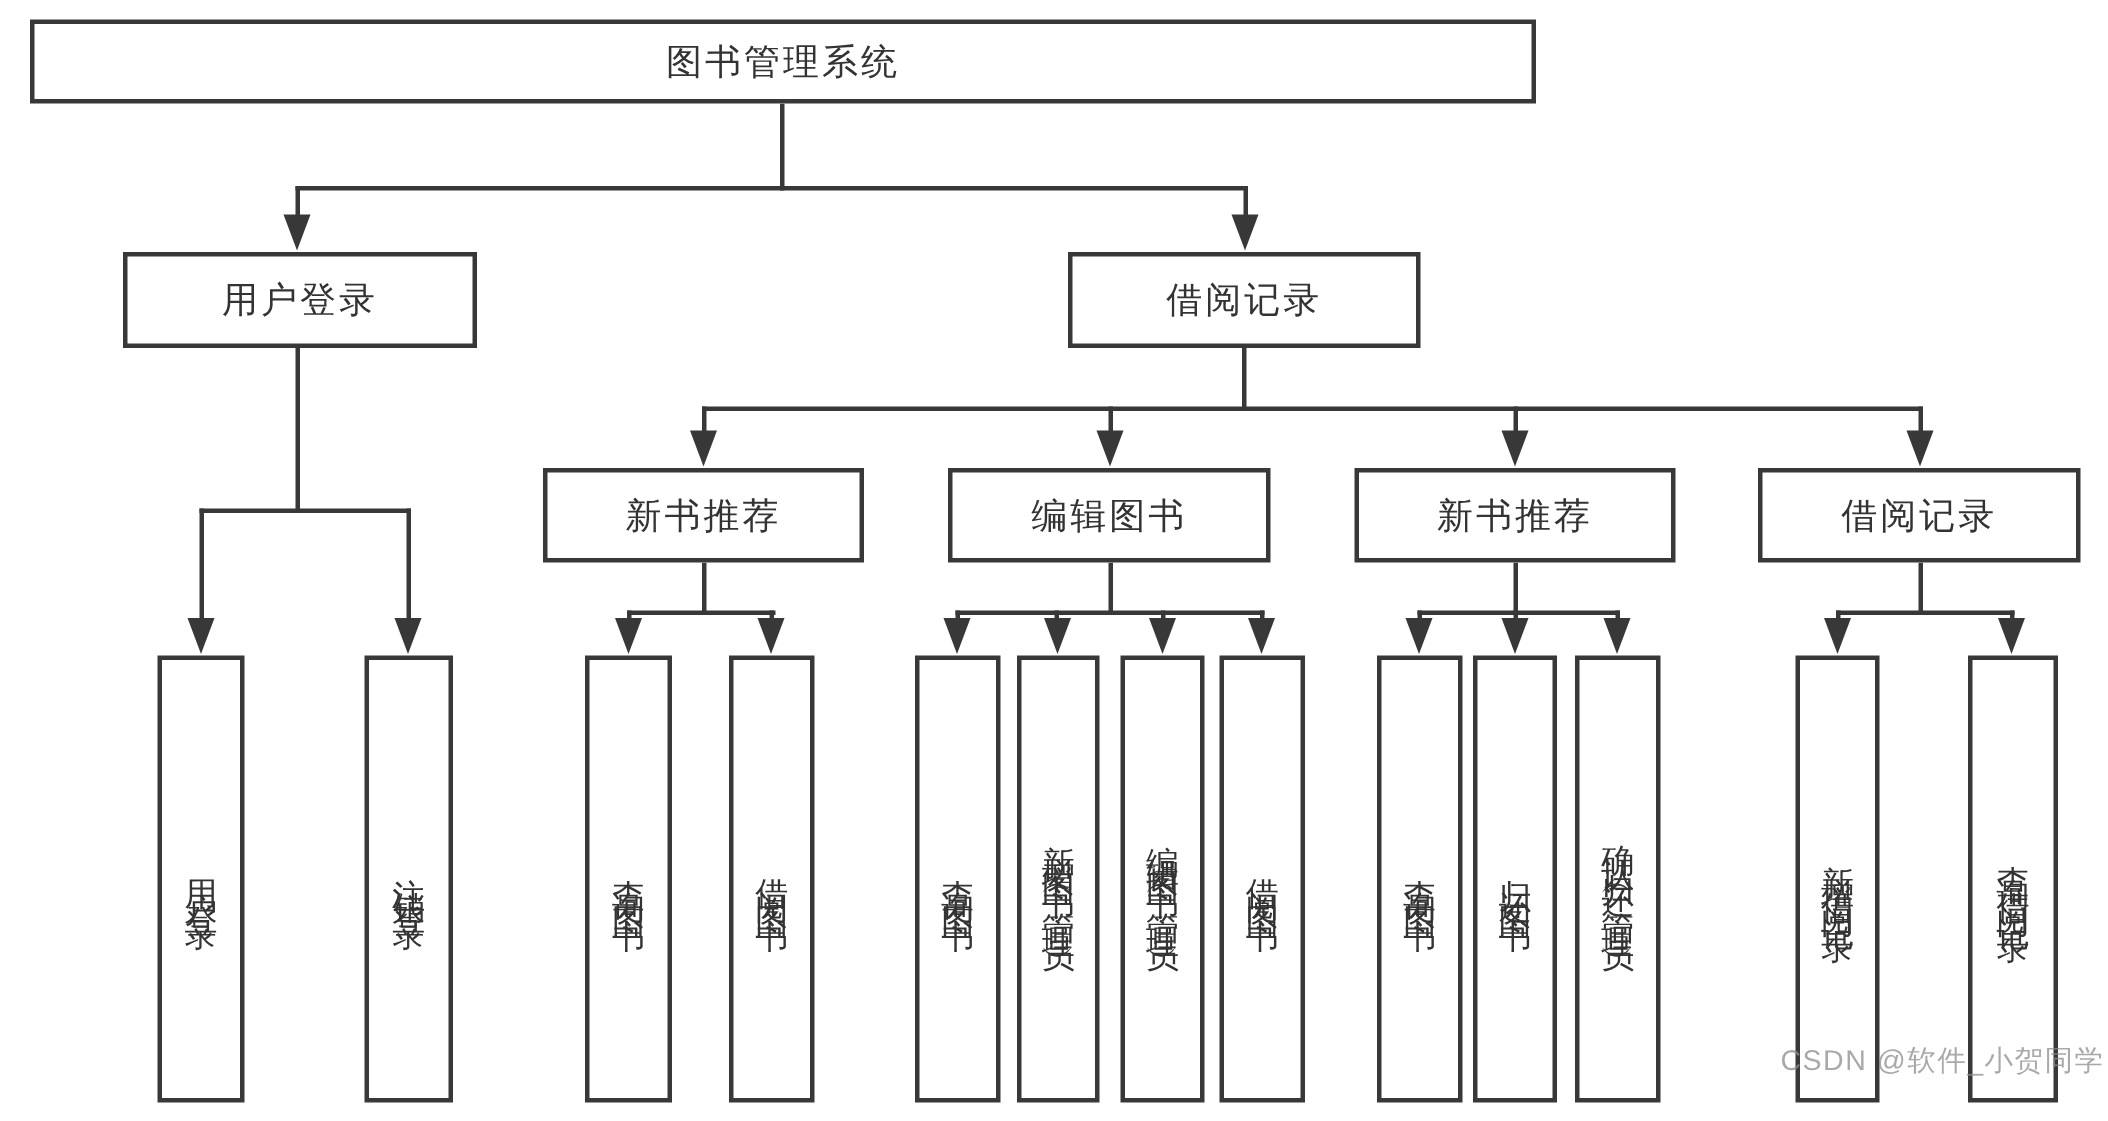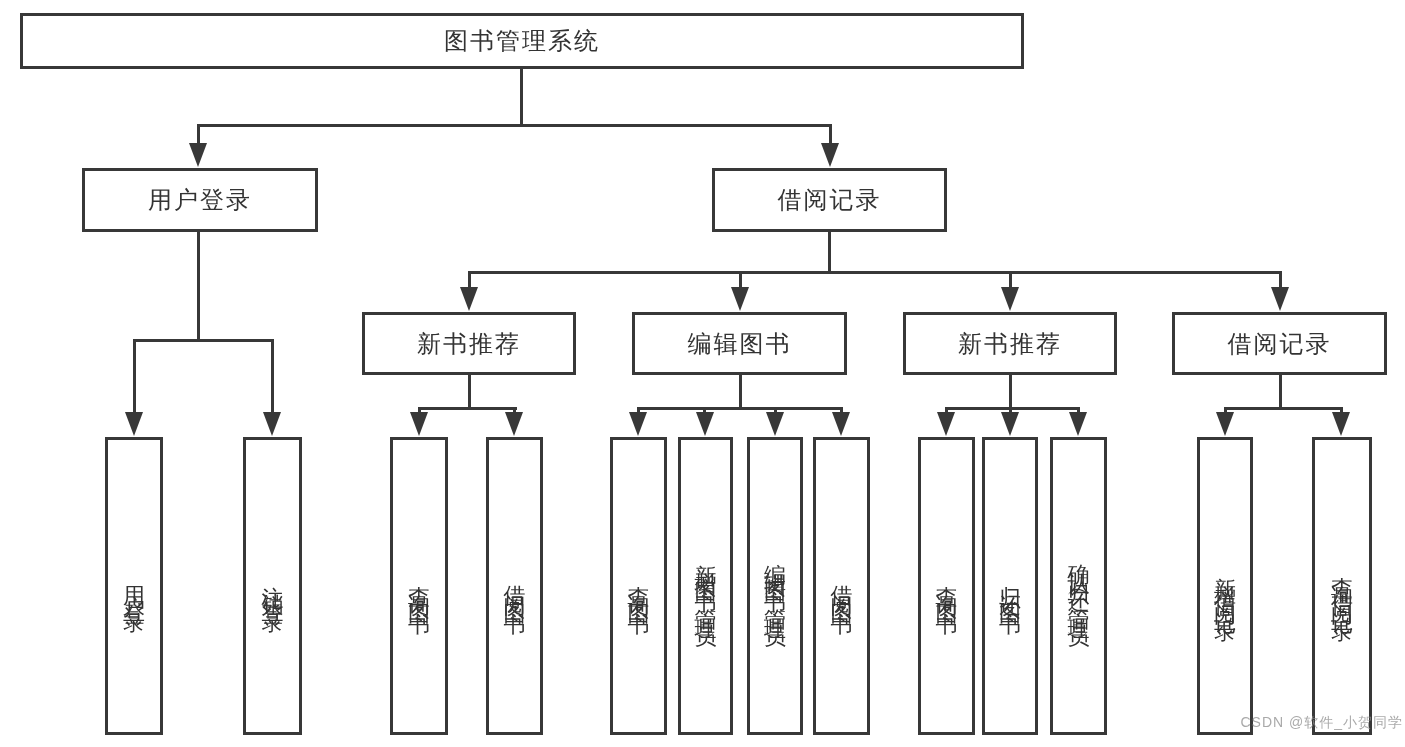--- a/index.html
+++ b/index.html
@@ -40,23 +40,23 @@
   }
   .arrow{
     position:absolute;
     width:0;height:0;
     border-left:9px solid transparent;
     border-right:9px solid transparent;
     border-top:24px solid var(--line);
   }
   .watermark{
     position:absolute;
-    top:714px;
+    top:694px;
     right:2px;
-    font-size:14px;
+    font-size:19px;
     letter-spacing:1px;
     color:rgba(140,140,140,0.75);
     z-index:5;
     white-space:nowrap;
   }
 </style>
 </head>
 <body>
 
 <div class="stage" id="stage" style="--line: #383838; --text: #333333; background: rgb(255, 255, 255);">

